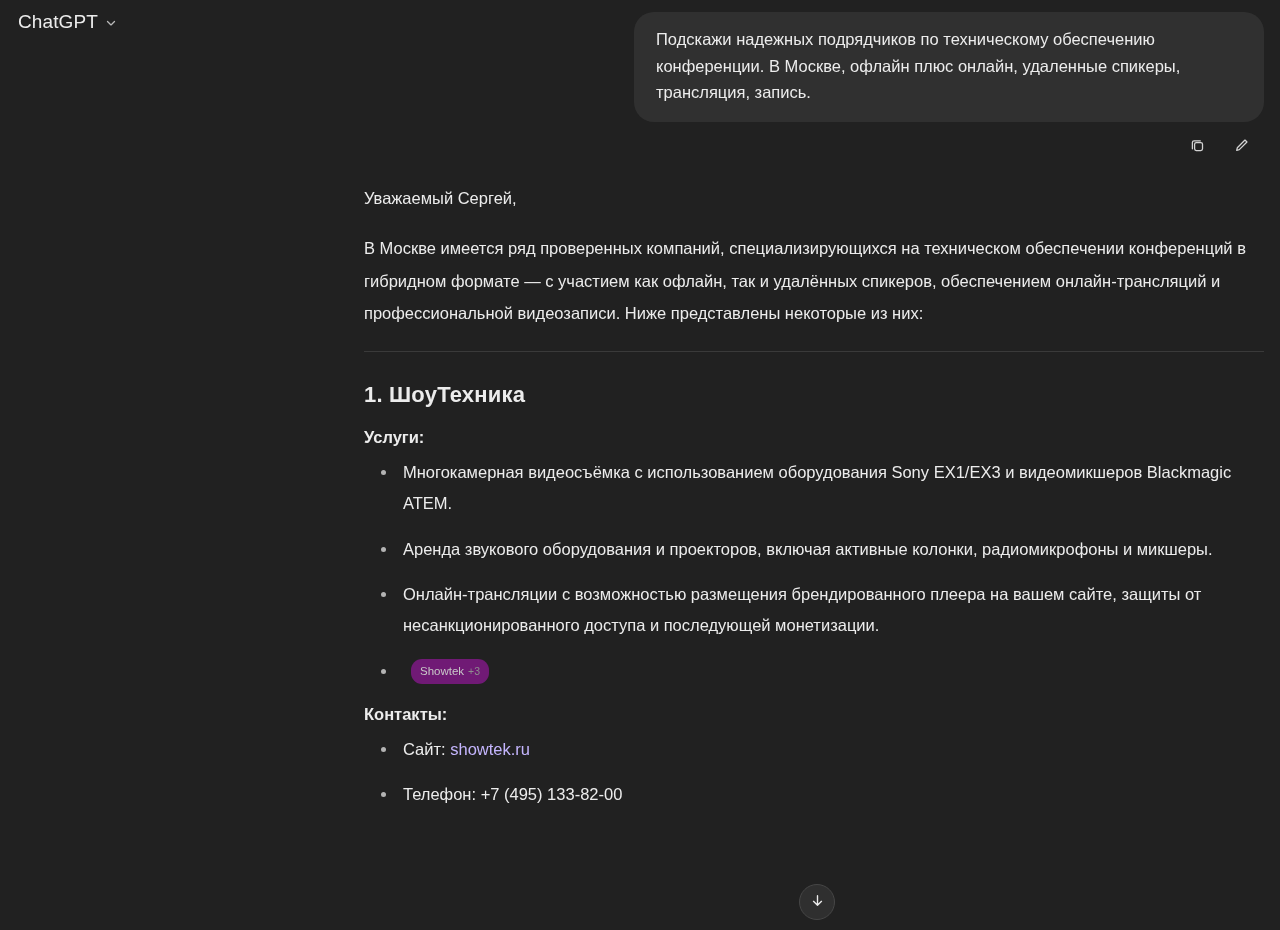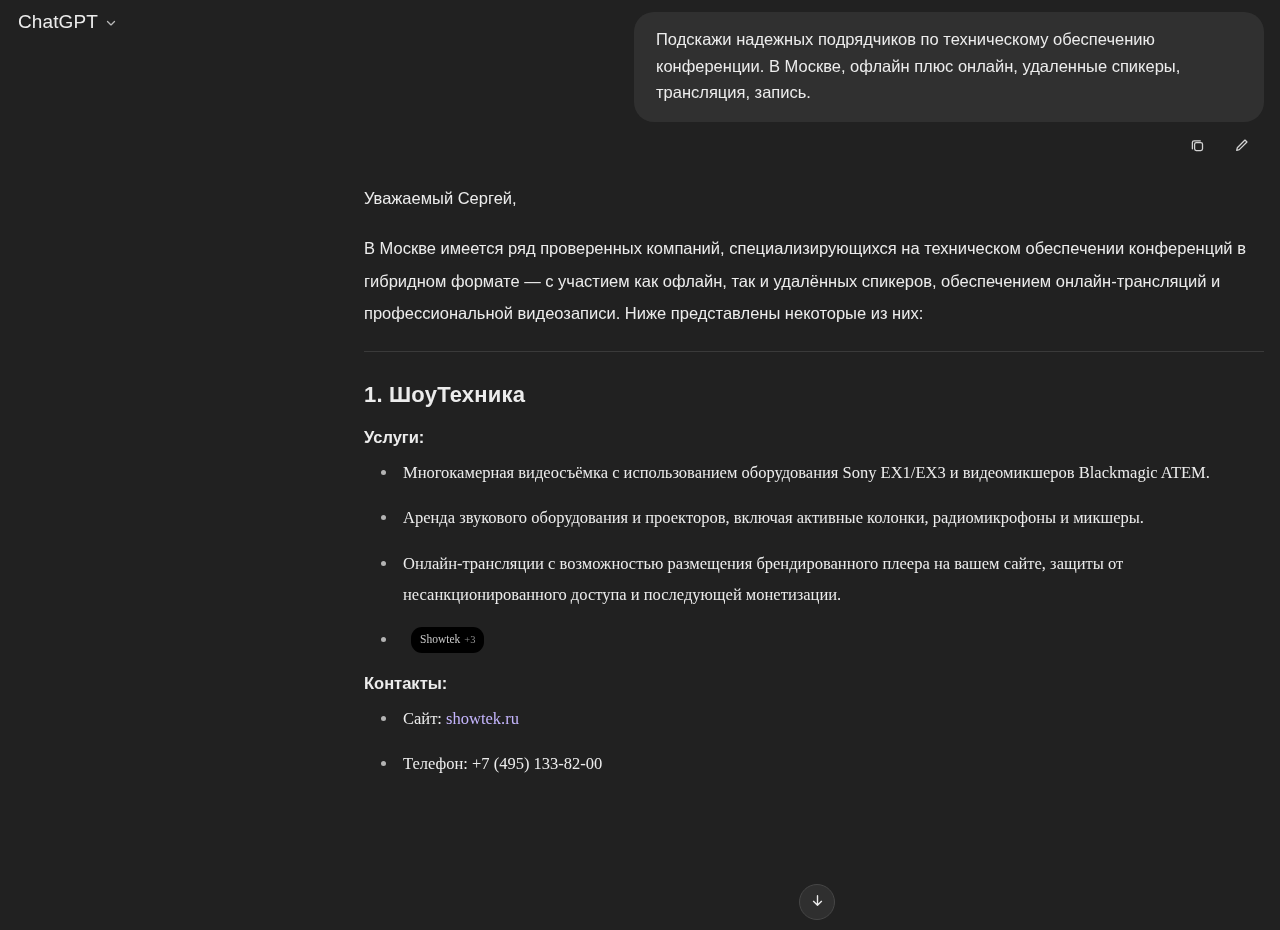--- a/index.html
+++ b/index.html
@@ -126,21 +126,20 @@
     font-size: 16.5px;
     font-weight: bold;
     margin: 0 0 10px 0;
     color: #ececec;
   }
 
   ul.bullets {
     list-style: none;
     margin: 0 0 18px 0;
     padding: 0;
-    font-family: Liberation Serif, serif;
   }
   ul.bullets li {
     position: relative;
     padding-left: 39px;
     margin-bottom: 14px;
     font-size: 16.5px;
     line-height: 1.9;
     color: #ececec;
     max-width: 940px;
   }
@@ -152,21 +151,21 @@
     width: 5px;
     height: 5px;
     border-radius: 50%;
     background: #b4b4b4;
   }
 
   .cite {
     display: inline-flex;
     align-items: center;
     gap: 4px;
-    background: #000000;
+    background: #701a75;
     border-radius: 11px;
     padding: 2px 9px;
     font-size: 11.5px;
     color: #c8c8c8;
     margin-left: 8px;
     vertical-align: 2px;
     cursor: pointer;
   }
   .cite .plus { color: #8e8e8e; font-size: 10.5px; }
 

